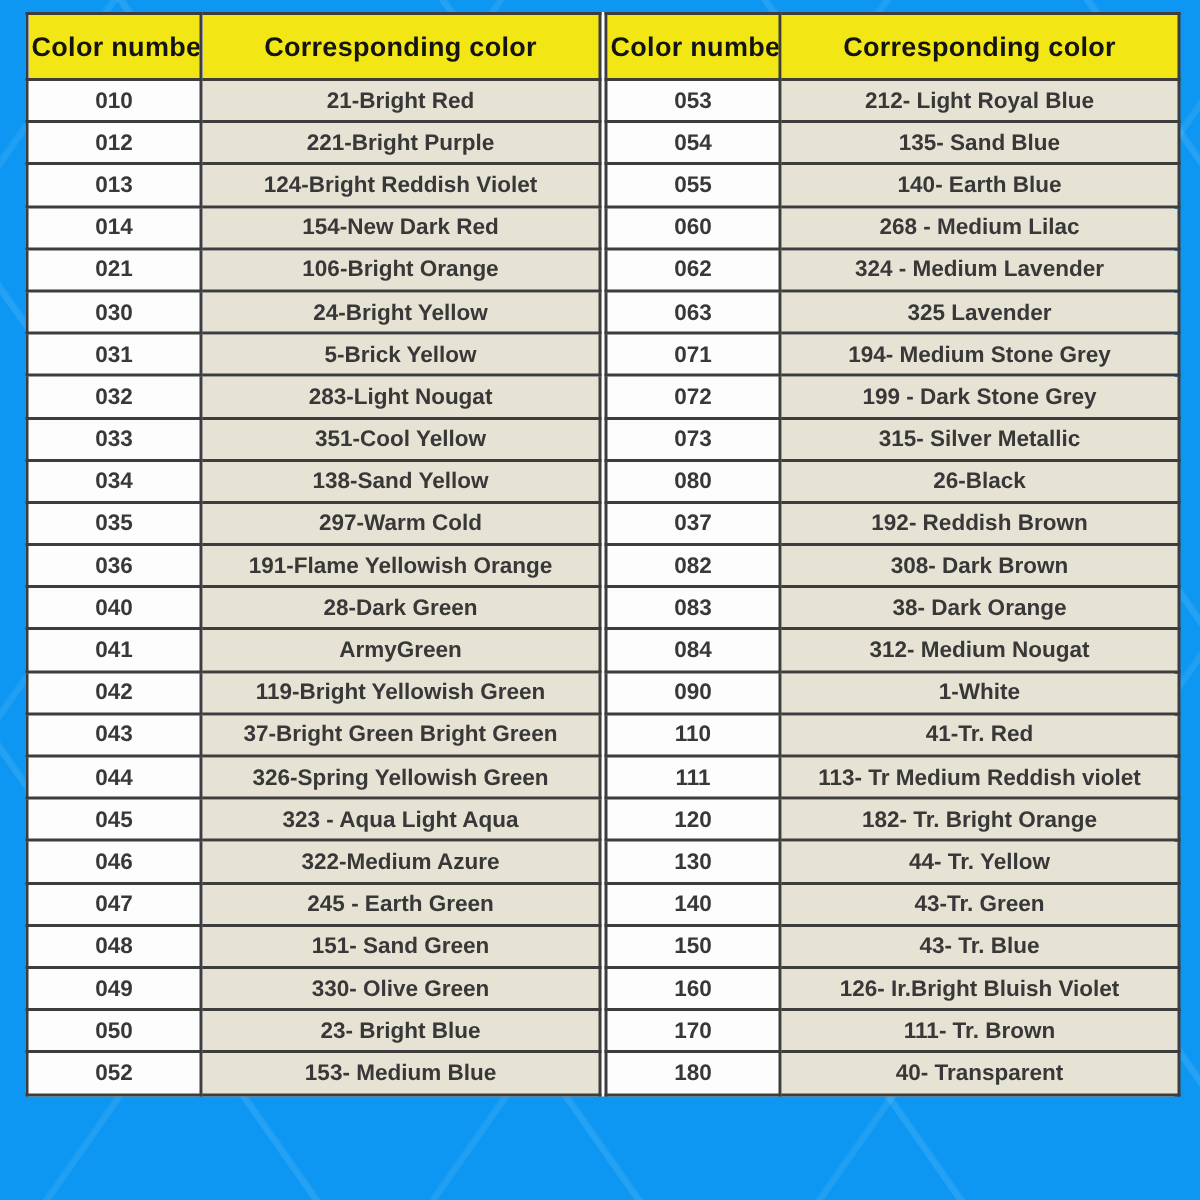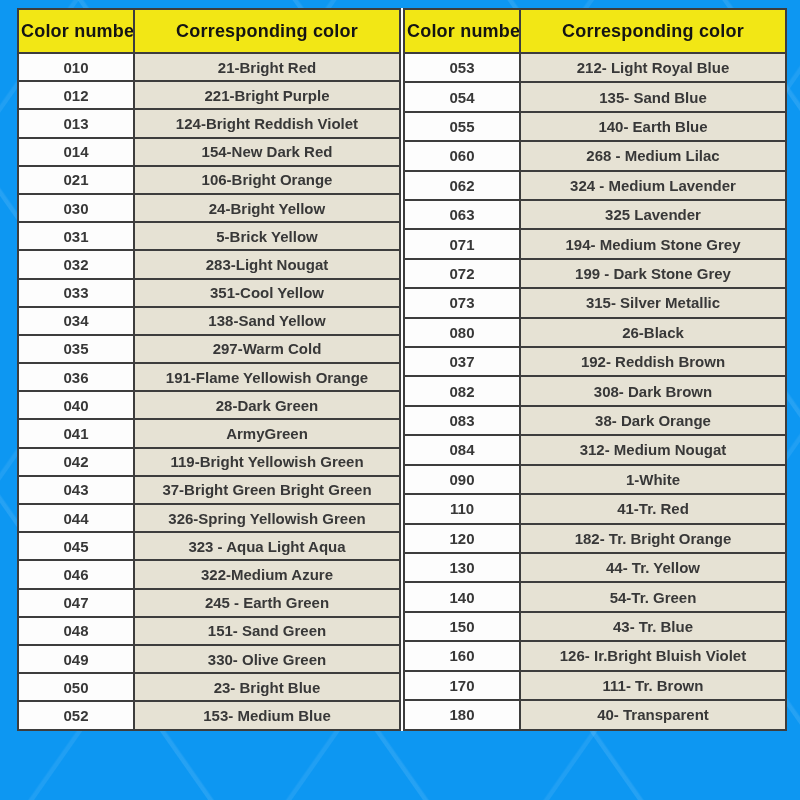--- a/index.html
+++ b/index.html
@@ -253,30 +253,34 @@
           </tr>
           <tr>
             <td class="num">090</td>
             <td class="cname">1-White</td>
           </tr>
           <tr>
             <td class="num">110</td>
             <td class="cname">41-Tr. Red</td>
           </tr>
           <tr>
+            <td class="num">111</td>
+            <td class="cname">113- Tr Medium Reddish violet</td>
+          </tr>
+          <tr>
             <td class="num">120</td>
             <td class="cname">182- Tr. Bright Orange</td>
           </tr>
           <tr>
             <td class="num">130</td>
             <td class="cname">44- Tr. Yellow</td>
           </tr>
           <tr>
             <td class="num">140</td>
-            <td class="cname">54-Tr. Green</td>
+            <td class="cname">43-Tr. Green</td>
           </tr>
           <tr>
             <td class="num">150</td>
             <td class="cname">43- Tr. Blue</td>
           </tr>
           <tr>
             <td class="num">160</td>
             <td class="cname">126- Ir.Bright Bluish Violet</td>
           </tr>
           <tr>

